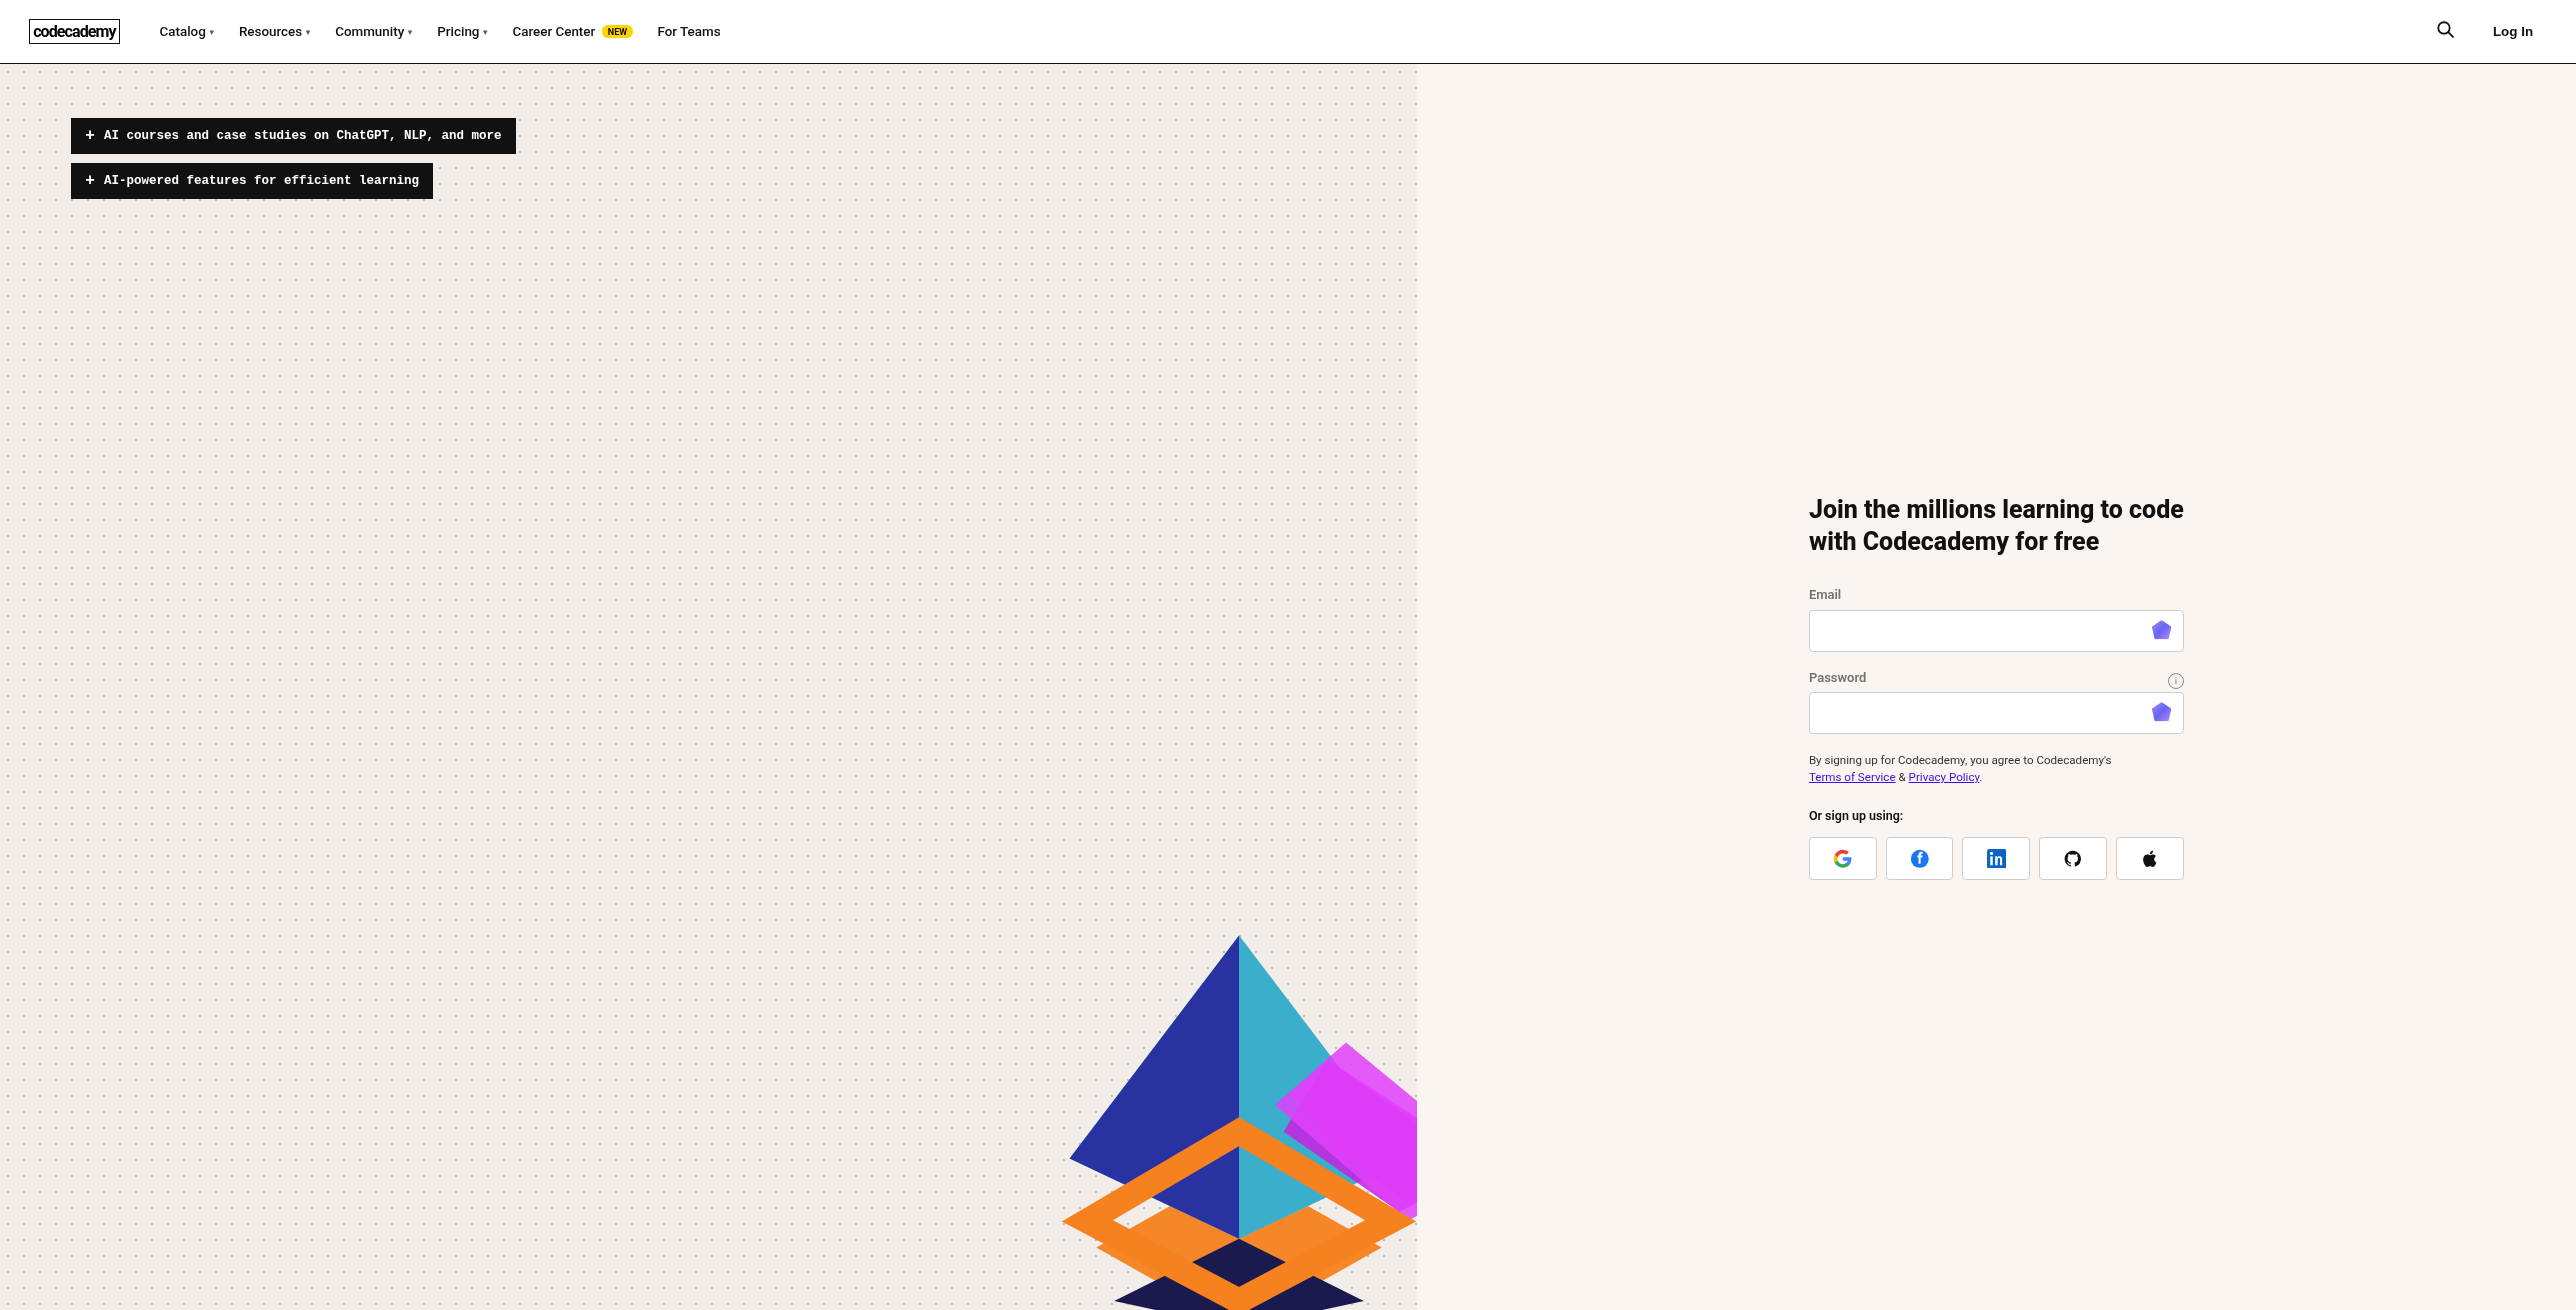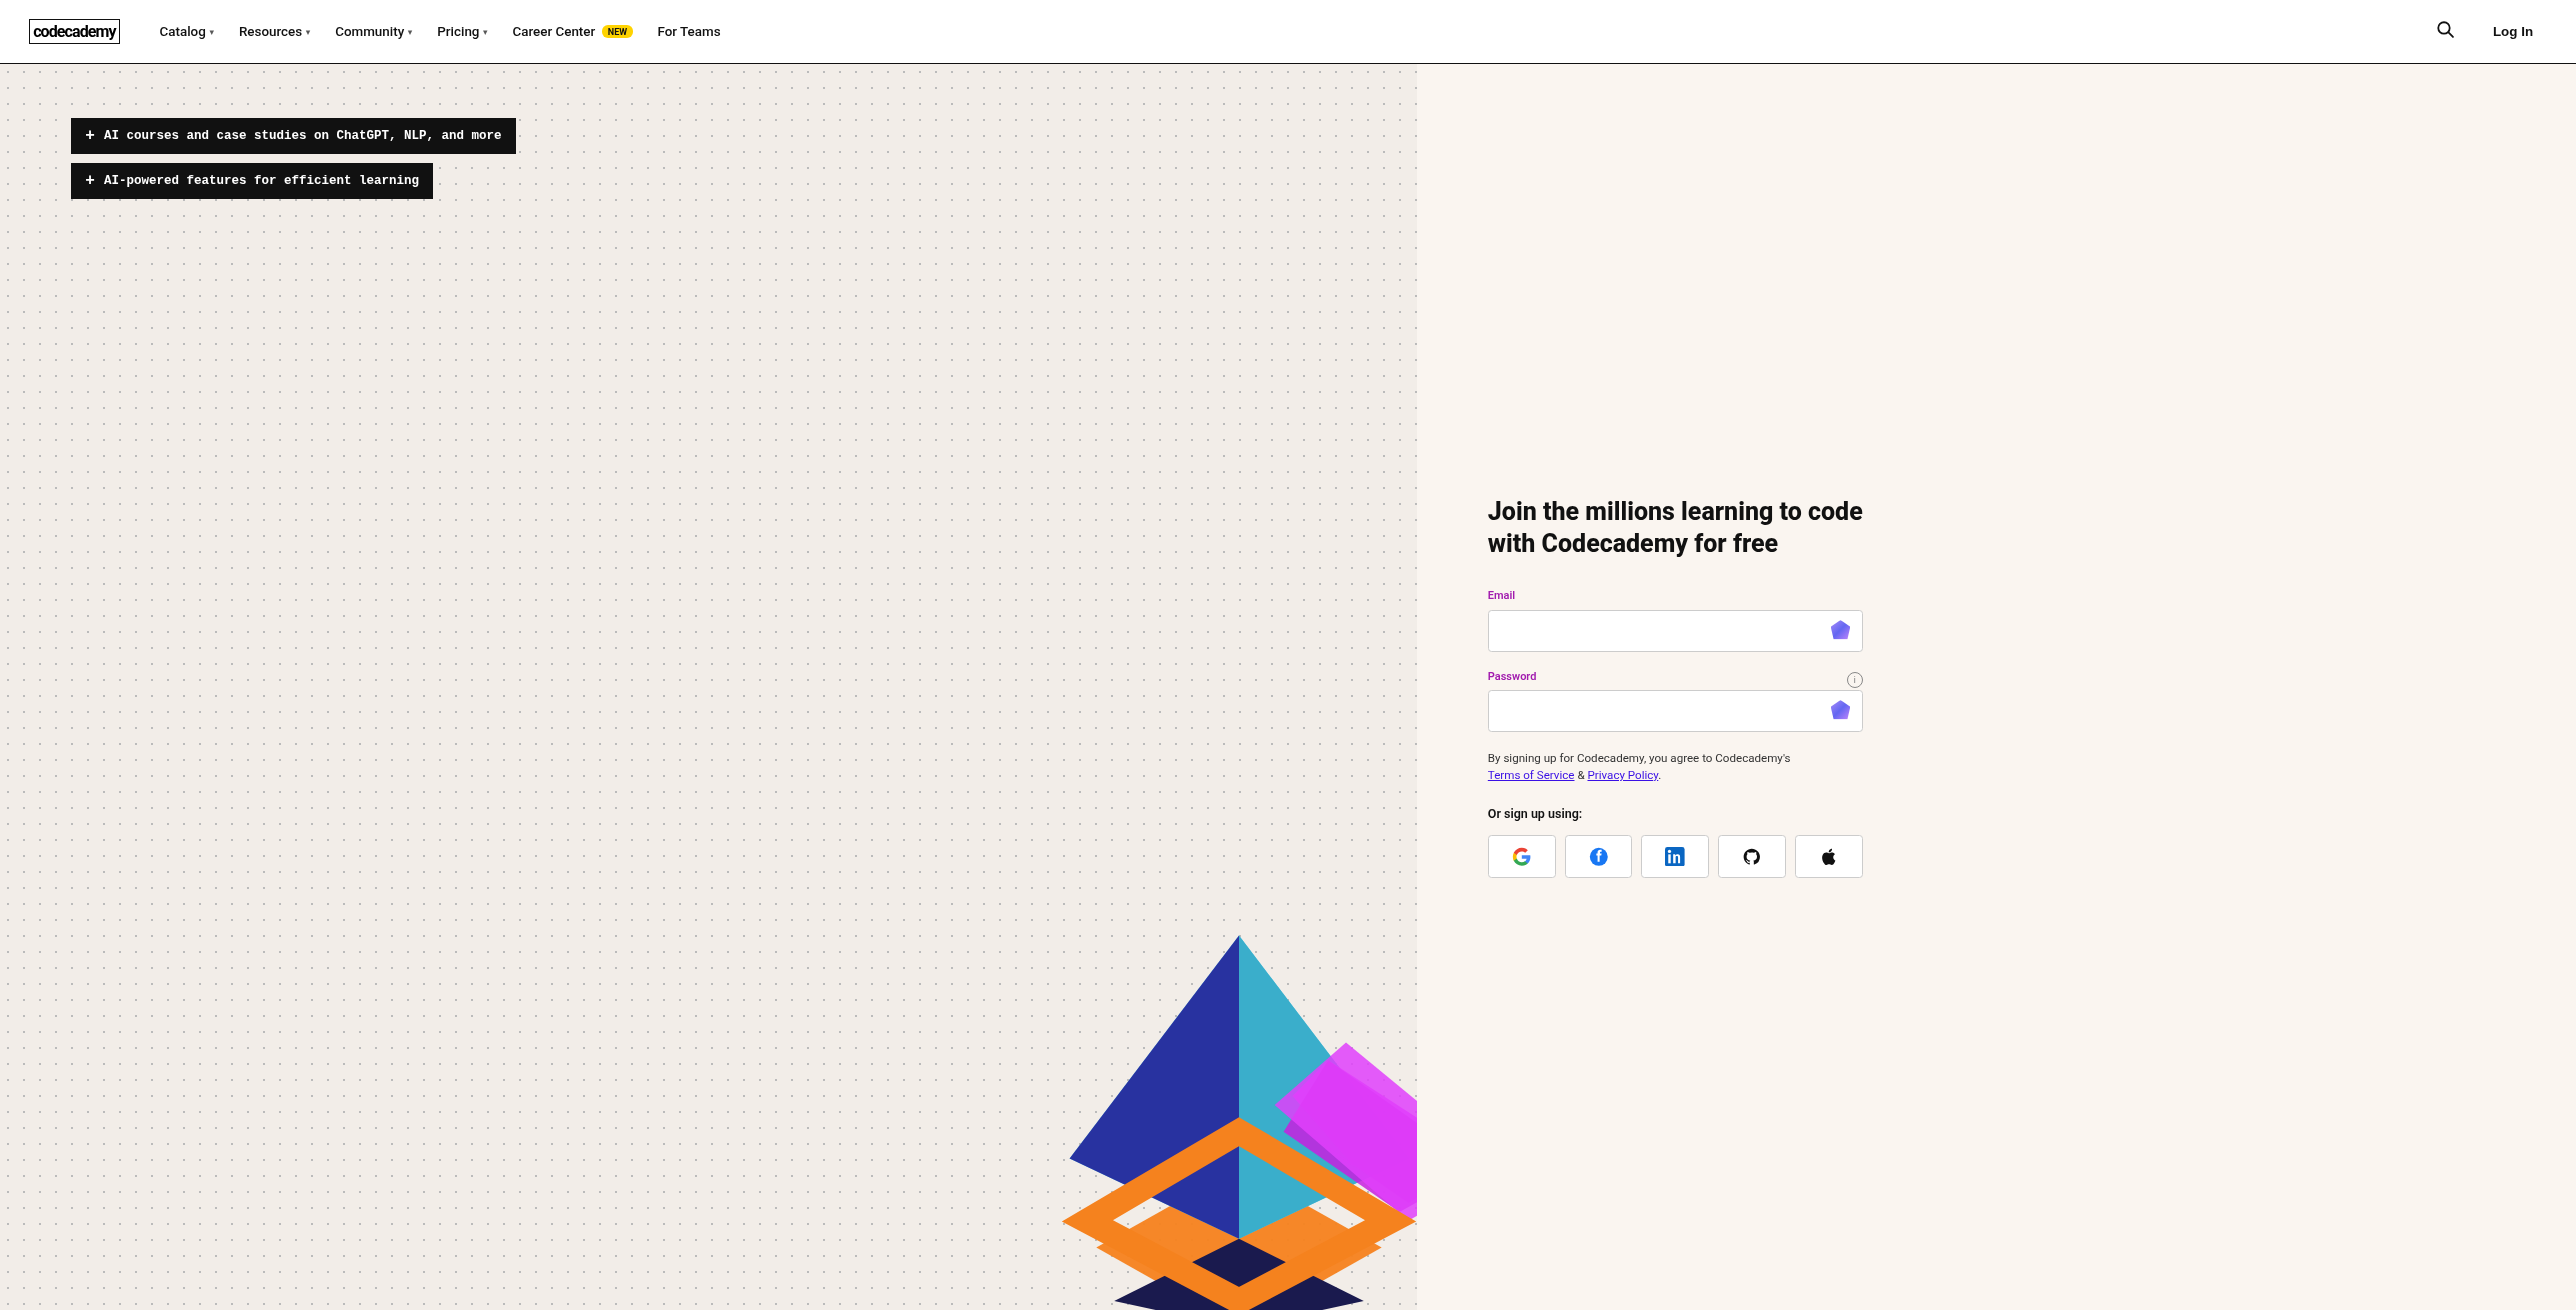--- a/index.html
+++ b/index.html
@@ -72,31 +72,31 @@
     
     .pyramid-container {
       position: absolute; bottom: -18px; right: -36px;
       width: 428px; height: 464px; z-index: 1;
     }
     .pyramid-svg { width: 100%; height: 100%; }
 
     
     .hero-right {
       flex: 0 0 45%; background: #faf5f0;
-      display: flex; align-items: center; 
+      display: flex; align-items: center; justify-content: center;
       padding: 54px 71px;
     }
     .signup-panel { width: 100%; max-width: 375px; }
     .signup-title {
       font-size: 25px; font-weight: 800; color: #111; line-height: 1.3;
       margin-bottom: 28.6px;
     }
     .form-group { margin-bottom: 18px; }
     .form-label {
-      display: block; font-size: 11px; font-weight: 600; color: #a21caf;
+      display: block; font-size: 13px; font-weight: 600; color: #737373;
       margin-bottom: 7.1px;
     }
     .form-input-wrap { position: relative; }
     .form-input {
       width: 100%; padding: 12.5px 43px 12.5px 14.3px;
       border: 1.3px solid #ccc; border-radius: 3.6px;
       font-size: 13.4px; background: #fff; outline: none;
       color: #111;
     }
     .input-icon {

